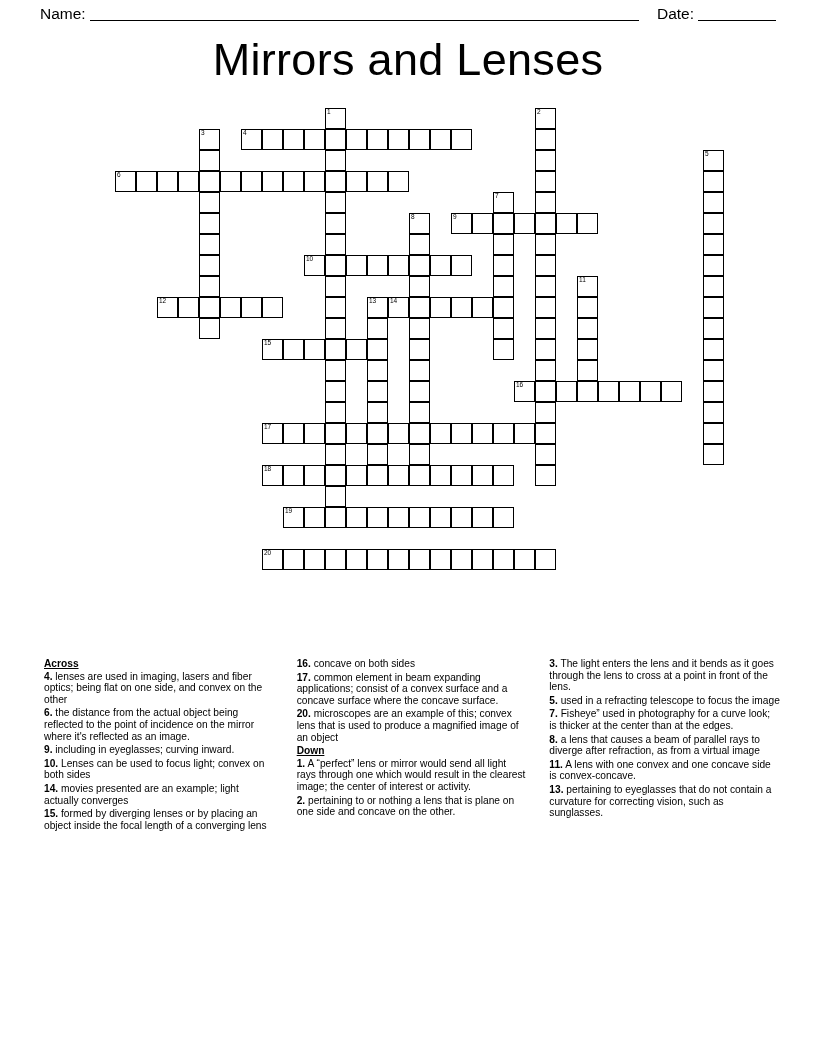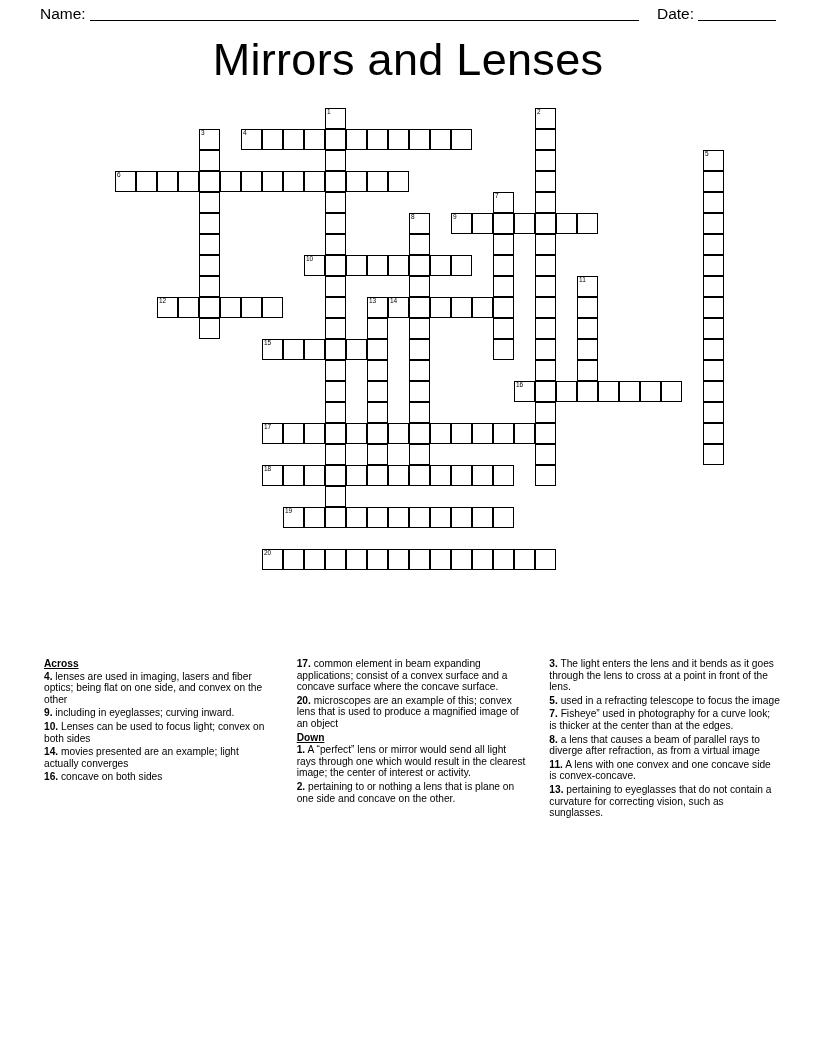--- a/index.html
+++ b/index.html
@@ -358,23 +358,25 @@
       <div class="cell" style="left: 367px; top: 210px;"></div>
       <div class="cell" style="left: 367px; top: 252px;"></div>
       <div class="cell" style="left: 367px; top: 273px;"></div>
       <div class="cell" style="left: 367px; top: 294px;"></div>
       <div class="cell" style="left: 367px; top: 336px;"></div>
     </div>
 
   <div id="clues">
       <div class="clue-head">Across</div>
       <p class="clue"><b>4.</b><span> lenses are used in imaging, lasers and fiber optics; being flat on one side, and convex on the other</span></p>
+      <p class="clue"><b>6.</b><span> the distance from the actual object being reflected to the point of incidence on the mirror where it's reflected as an image.</span></p>
       <p class="clue"><b>9.</b><span> including in eyeglasses; curving inward.</span></p>
       <p class="clue"><b>10.</b><span> Lenses can be used to focus light; convex on both sides</span></p>
       <p class="clue"><b>14.</b><span> movies presented are an example; light actually converges</span></p>
+      <p class="clue"><b>15.</b><span> formed by diverging lenses or by placing an object inside the focal length of a converging lens</span></p>
       <p class="clue"><b>16.</b><span> concave on both sides</span></p>
       <p class="clue"><b>17.</b><span> common element in beam expanding applications; consist of a convex surface and a concave surface where the concave surface.</span></p>
       <p class="clue"><b>20.</b><span> microscopes are an example of this; convex lens that is used to produce a magnified image of an object</span></p>
       <div class="clue-head">Down</div>
       <p class="clue"><b>1.</b><span> A “perfect” lens or mirror would send all light rays through one which would result in the clearest image; the center of interest or activity.</span></p>
       <p class="clue"><b>2.</b><span> pertaining to or nothing a lens that is plane on one side and concave on the other.</span></p>
       <p class="clue"><b>3.</b><span> The light enters the lens and it bends as it goes through the lens to cross at a point in front of the lens.</span></p>
       <p class="clue"><b>5.</b><span> used in a refracting telescope to focus the image</span></p>
       <p class="clue"><b>7.</b><span> Fisheye” used in photography for a curve look; is thicker at the center than at the edges.</span></p>
       <p class="clue"><b>8.</b><span> a lens that causes a beam of parallel rays to diverge after refraction, as from a virtual image</span></p>

